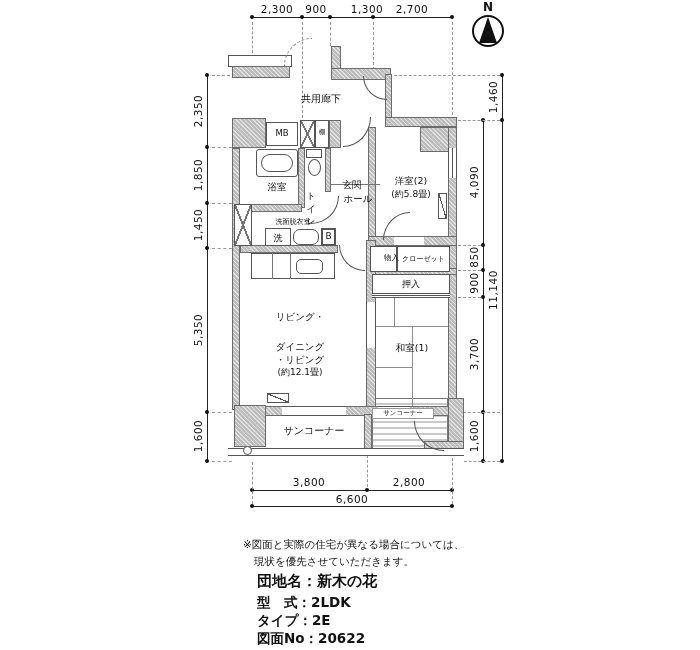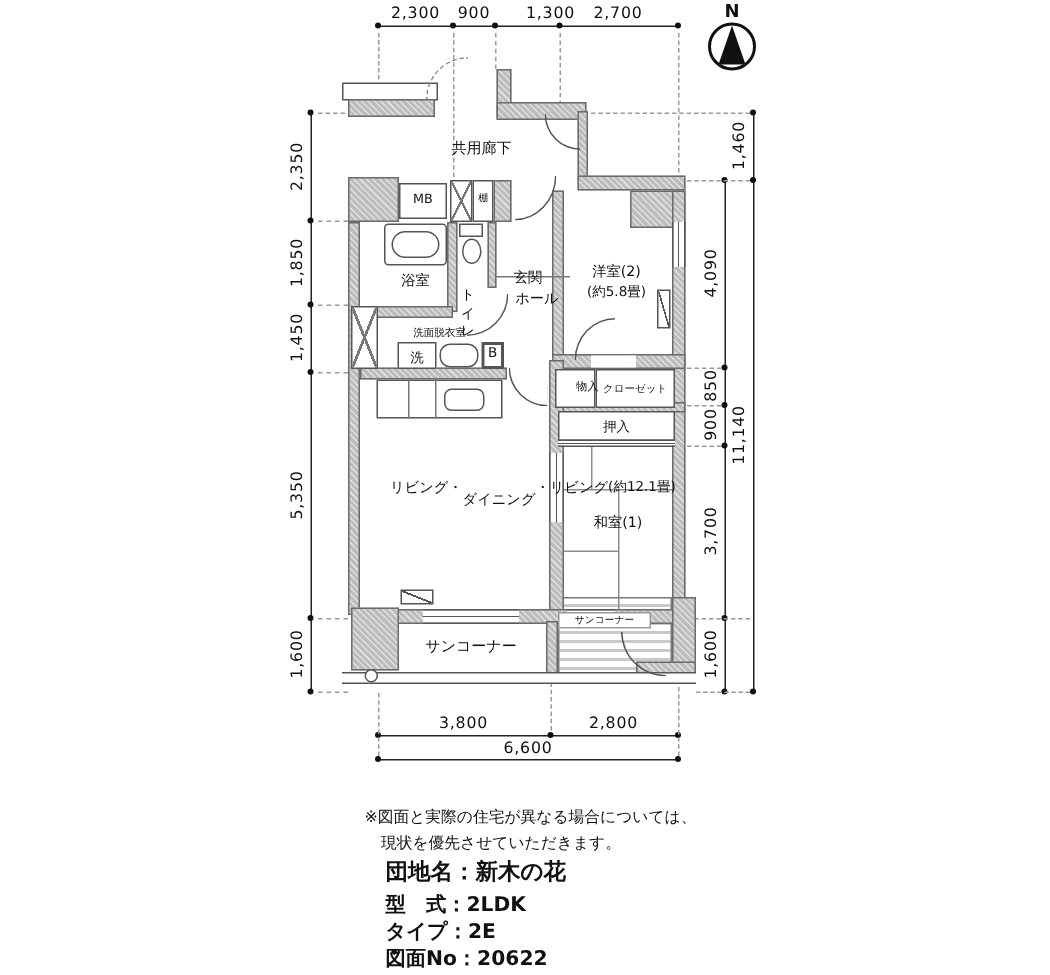--- a/index.html
+++ b/index.html
@@ -207,21 +207,21 @@
   <div class="rl" style="left:334px;top:193px;width:48px;font-size:9.5px;">ホール</div>
   <div class="rl" style="left:304px;top:177px;width:13px;height:54px;font-size:9px;writing-mode:vertical-rl;letter-spacing:2px;">トイレ</div>
   <div class="rl" style="left:258px;top:181px;width:38px;font-size:9.5px;">浴室</div>
   <div class="rl" style="left:268px;top:217px;width:50px;font-size:7px;">洗面脱衣室</div>
   <div class="rl" style="left:387px;top:175px;width:48px;font-size:9.5px;">洋室(2)</div>
   <div class="rl" style="left:381px;top:188px;width:60px;font-size:9px;">(約5.8畳)</div>
   <div class="rl" style="left:370px;top:253px;width:43px;font-size:7.5px;">物入</div>
   <div class="rl" style="left:397px;top:254px;width:53px;font-size:7px;">クローゼット</div>
   <div class="rl" style="left:372px;top:278px;width:78px;font-size:9px;">押入</div>
   <div class="rl" style="left:388px;top:342px;width:48px;font-size:9.5px;">和室(1)</div>
-  <div class="abs" style="left:260px;top:310px;width:80px;display:flex;flex-direction:row;align-items:center;">
+  <div class="abs" style="left:260px;top:310px;width:80px;display:flex;flex-direction:column;align-items:center;">
     <div class="rl" style="position:static;font-size:9.5px;line-height:13px;">リビング・</div>
     <div class="rl" style="position:static;font-size:9.5px;line-height:13px;margin-top:17px;">ダイニング</div>
     <div class="rl" style="position:static;font-size:9.5px;line-height:13px;">・リビング</div>
     <div class="rl" style="position:static;font-size:9px;line-height:13px;">(約12.1畳)</div>
   </div>
   <div class="rl" style="left:282px;top:424px;width:64px;font-size:10px;">サンコーナー</div>
   <div class="rl" style="left:372px;top:408px;width:60px;font-size:6.5px;background:#fff;border:1px solid #999;">サンコーナー</div>
 
   <div class="note" style="left:243px;top:538px;">※図面と実際の住宅が異なる場合については、</div>
   <div class="note" style="left:254px;top:555px;">現状を優先させていただきます。</div>

